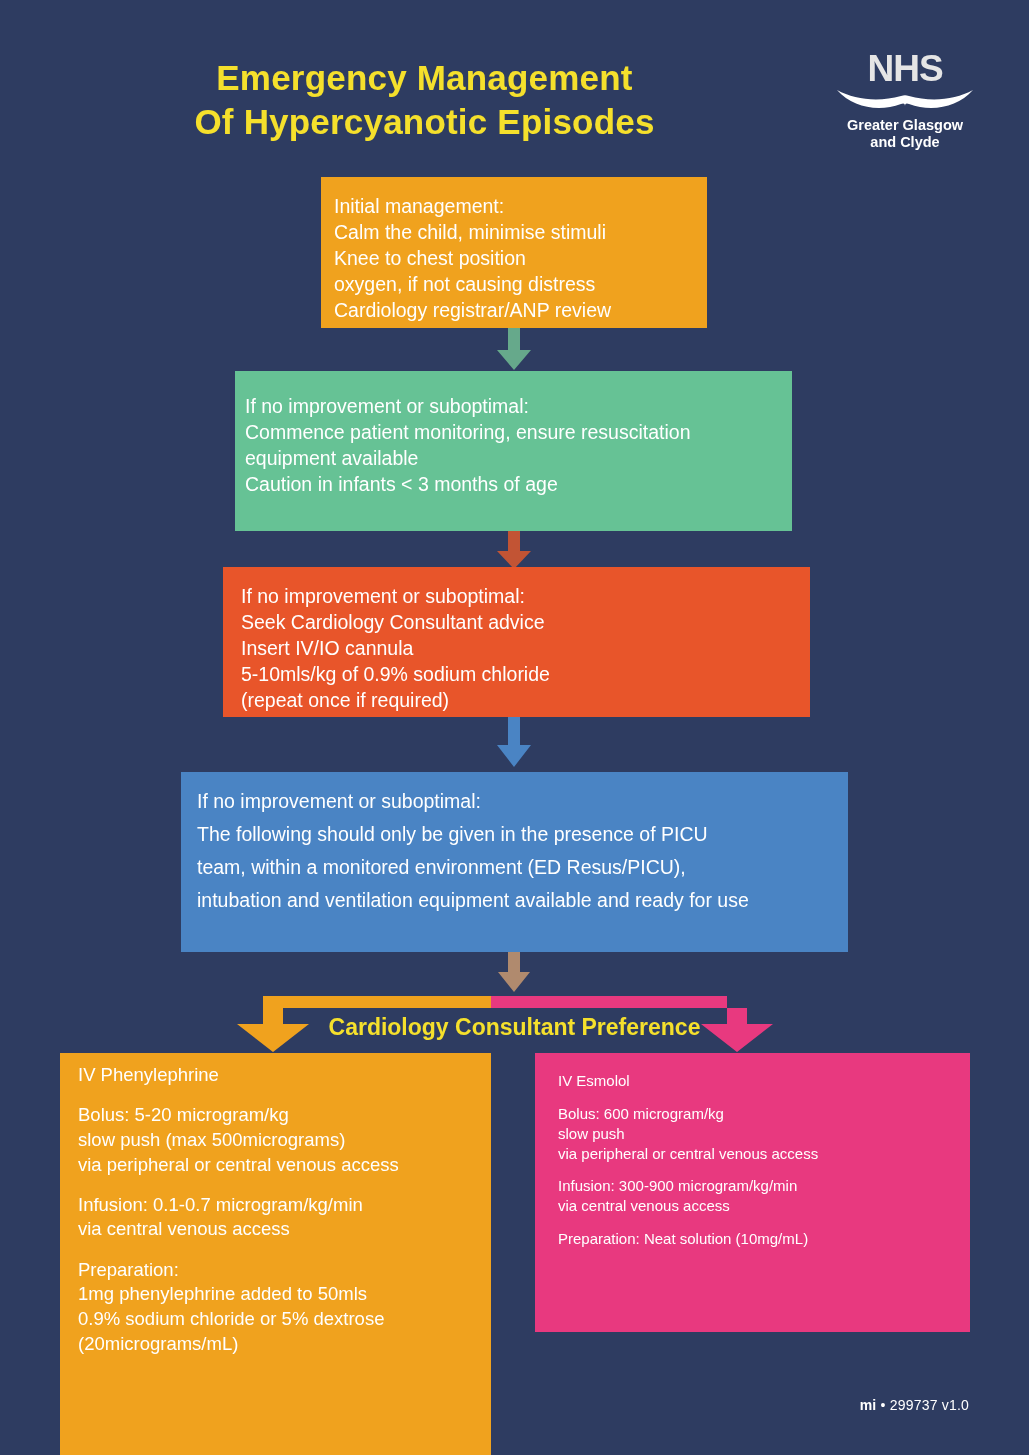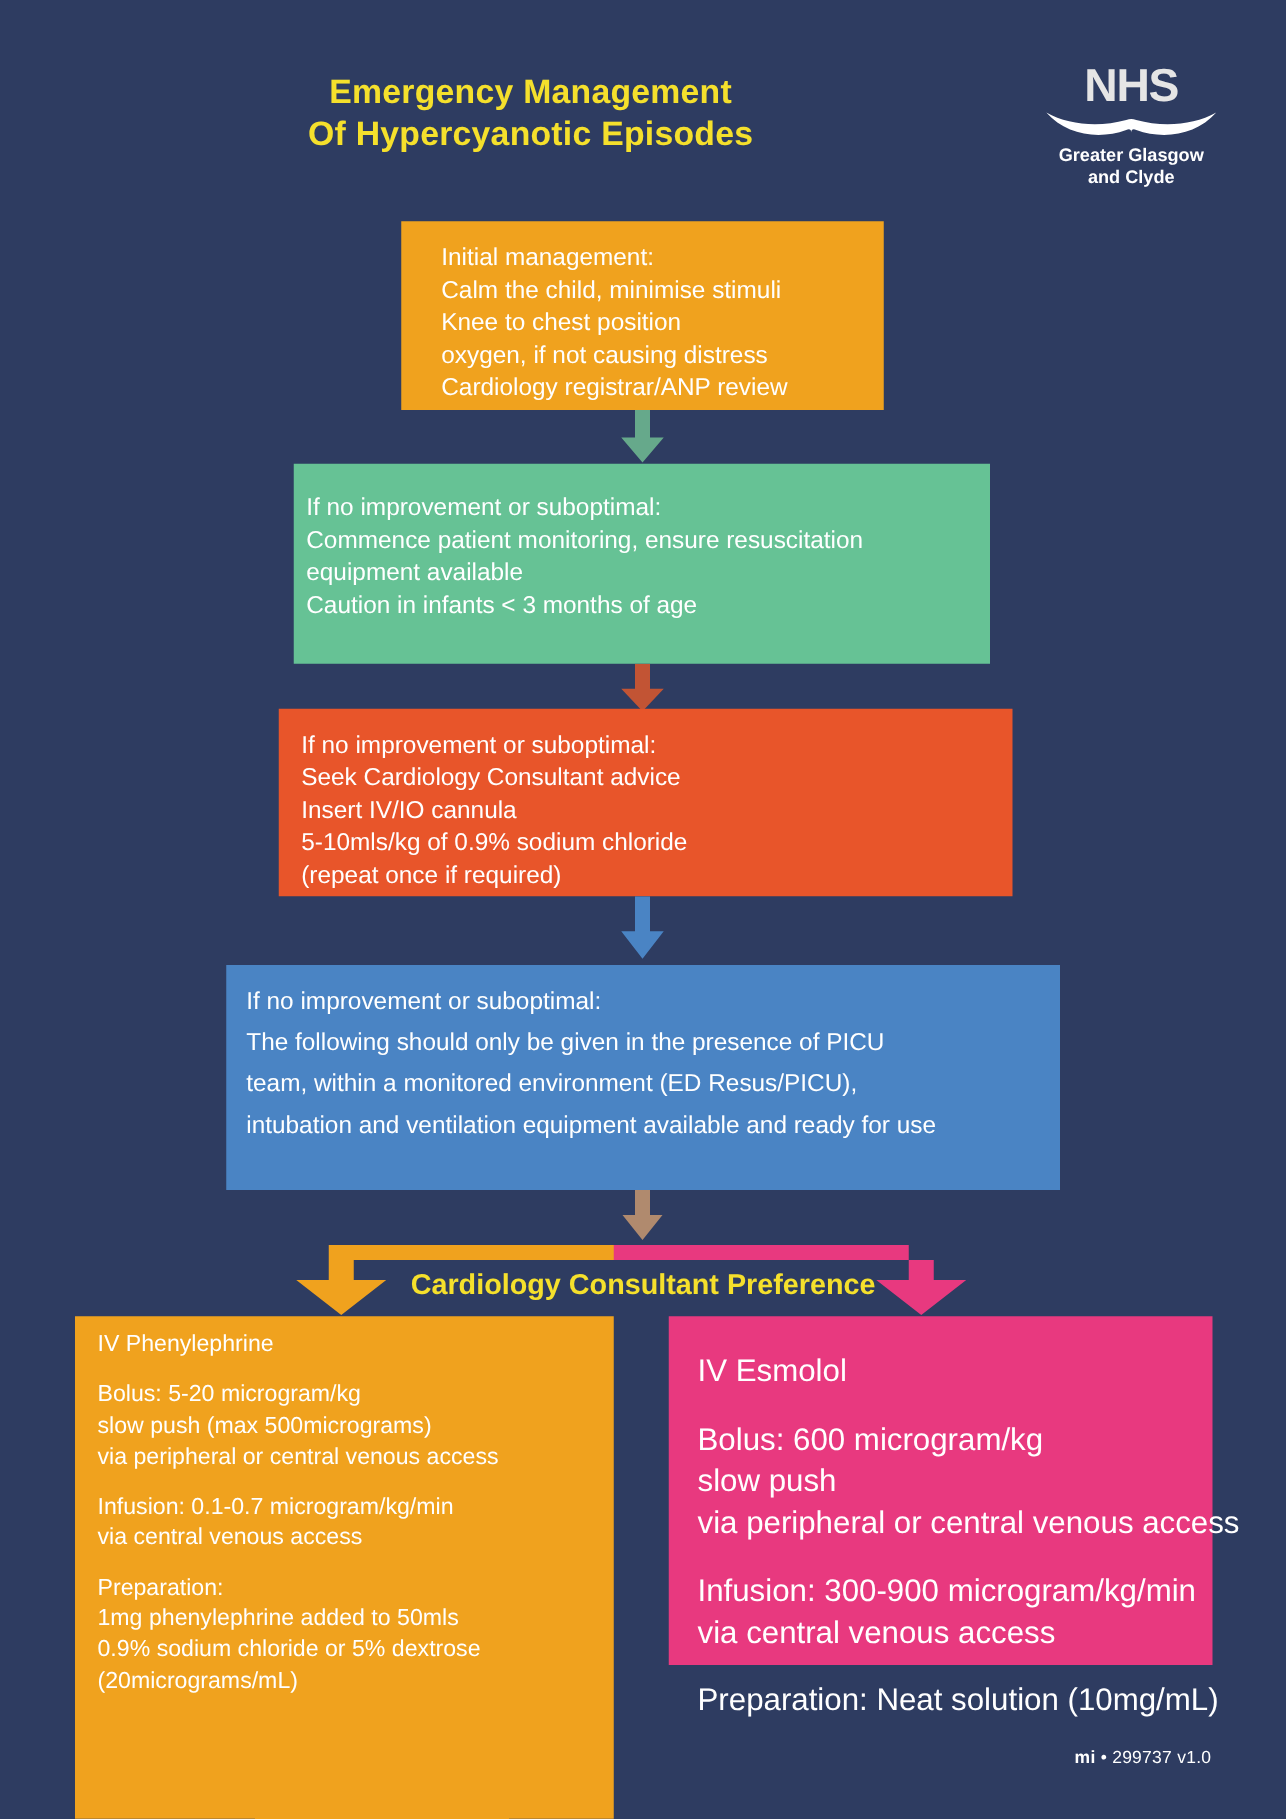--- a/index.html
+++ b/index.html
@@ -18,21 +18,21 @@
   }
 
   
   #page-title {
     position: absolute;
     left: 0;
     top: 56px;
     width: 1029px;
     text-align: center;
     color: #f5e02c;
-    font-size: 27px;
+    font-size: 35px;
     font-weight: bold;
     line-height: 1.26;
     letter-spacing: 0.2px;
     padding-right: 180px;
     box-sizing: border-box;
   }
   #page-title .t-line { display: block; }
 
   
   #nhs-logo {
@@ -67,21 +67,21 @@
     color: #ffffff;
   }
   .flow-box .bx-line {
     display: block;
     white-space: pre;
   }
 
   #box-initial {
     left: 321px;  top: 177px;  width: 386px; height: 151px;
     background: #f0a21e;
-    padding: 17px 0 0 32px;
+    padding: 17px 0 0 13px;
     font-size: 19.5px;
     line-height: 1.33;
   }
   #box-monitoring {
     left: 235px; top: 371px; width: 557px; height: 160px;
     background: #66c295;
     padding: 23px 0 0 10px;
     font-size: 19.5px;
     line-height: 1.33;
   }
@@ -133,22 +133,22 @@
   #box-phenylephrine {
     left: 60px; top: 1053px; width: 431px; height: 435px;
     background: #f0a21e;
     padding: 10px 0 0 18px;
     font-size: 18.5px;
     line-height: 1.33;
   }
   #box-esmolol {
     left: 535px; top: 1053px; width: 435px; height: 279px;
     background: #e8397f;
-    padding: 28px 0 0 23px;
-    font-size: 25px;
+    padding: 18px 0 0 23px;
+    font-size: 15px;
     line-height: 1.33;
   }
   .bx-gap { display: block; height: 0.85em; }
 
   
   #footer {
     position: absolute;
     right: 60px;
     bottom: 42px;
     font-size: 14px;

